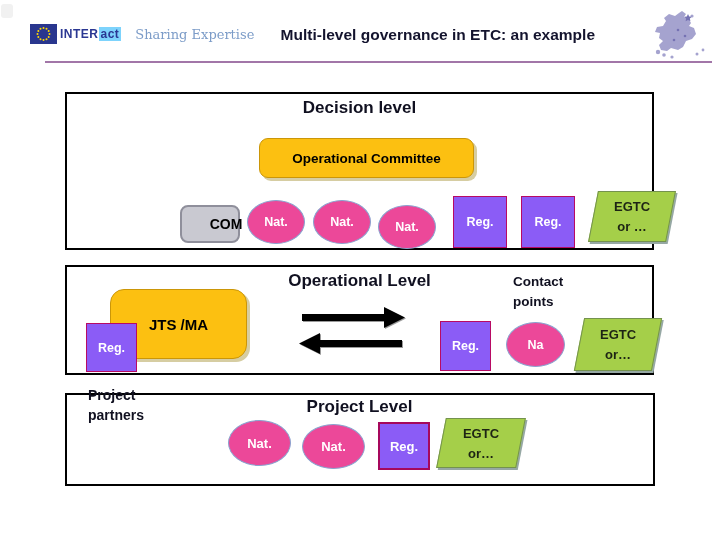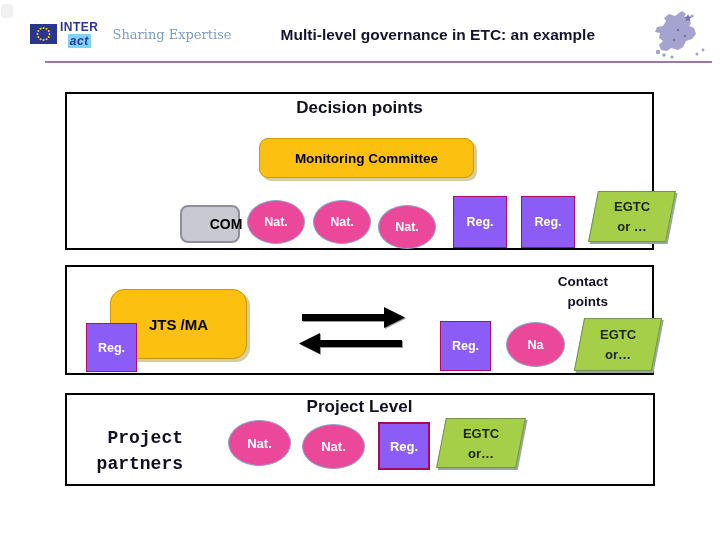--- a/index.html
+++ b/index.html
@@ -6,23 +6,23 @@
   #page{
     position:relative;width:720px;height:540px;background:#ffffff;
     font-family:"Liberation Sans",sans-serif;overflow:hidden;
   }
   
   .corner-artifact{position:absolute;left:1px;top:4px;width:12px;height:14px;
     background:#f1f1f1;border-radius:3px;}
   .logo-wrap{position:absolute;left:30px;top:21px;height:26px;display:flex;align-items:center;}
   .eu-flag{width:27px;height:20px;display:block;}
   .interact-text{display:flex;align-items:center;margin-left:3px;font-weight:bold;
-    font-size:12px;letter-spacing:.5px;flex-direction:column;}
+    font-size:12px;letter-spacing:.5px;}
   .interact-inter{color:#2a3792;}
-  .interact-act{background:#7dd3fc;color:#2a3792;padding:0 2px;font-style:italic;}
+  .interact-act{background:#7dd3fc;color:#2a3792;padding:0 2px;}
   .tagline{margin-left:14px;font-family:"DejaVu Serif",serif;
     color:#7c9cc8;font-size:13px;}
   .header-title{position:absolute;left:235px;top:26px;width:360px;text-align:right;
     font-weight:bold;font-size:15.5px;color:#14142e;}
   .eu-map{position:absolute;left:648px;top:10px;width:62px;height:52px;}
   .header-rule{position:absolute;left:45px;top:61px;width:667px;height:2px;
     background:#a276a8;}
   
   .frame{position:absolute;border:2px solid #000;background:#fff;}
   #frame-decision{left:65px;top:92px;width:585px;height:154px;}
@@ -39,21 +39,21 @@
     color:#fff;font-weight:bold;font-size:12.5px;}
   .regsq{background:#8b5cf6;border:1px solid #b80a63;color:#fff;font-weight:bold;
     font-size:12.5px;}
   .combox{background:#c9c9d1;border:2px solid #8f8f9b;border-radius:8px;
     color:#000;font-weight:bold;font-size:14px;}
   .egtc{background:#a5cf49;border:1px solid #74924e;transform:skewX(-11deg);
     box-shadow:2px 2px 0 #96a8a4;}
   .egtc .inner{transform:skewX(11deg);text-align:center;color:#1d2414;
     font-weight:600;font-size:13px;line-height:1.5;}
   .multiline{text-align:center;line-height:1.45;}
-  .side-label{position:absolute;text-align:right;font-weight:bold;color:#101020;}
+  .side-label{position:absolute;text-align:left;font-weight:bold;color:#101020;}
   .arrows{position:absolute;left:292px;top:303px;}
 </style>
 </head>
 <body>
 
 <div id="page">
 
   <div class="corner-artifact"></div>
 
   <div class="logo-wrap">
@@ -97,24 +97,24 @@
       <path d="M40 4 l1.2 2.4 2.6.4 -1.9 1.8 .5 2.6 -2.4-1.2 -2.4 1.2 .5-2.6 -1.9-1.8 2.6-.4z"></path>
       <circle cx="30" cy="20" r="1.3"></circle>
         <circle cx="37" cy="26" r="1.3"></circle>
       <circle cx="26" cy="30" r="1.3"></circle>
     </g>
   </svg>
 
   <div class="header-rule"></div>
 
   <div class="frame" id="frame-decision"></div>
-  <div class="level-title" style="top:98px;">Decision points</div>
+  <div class="level-title" style="top:98px;">Decision level</div>
 
   <div class="shape yellowbox" style="left:259px;top:138px;width:215px;height:40px;font-size:13.5px;">
-    <span>Monitoring Committee</span>
+    <span>Operational Committee</span>
   </div>
 
   <div class="shape combox" style="left:180px;top:205px;width:60px;height:38px;padding-left:32px;">
     <span>COM</span>
   </div>
   <div class="shape ellipse" style="left:247px;top:200px;width:58px;height:44px;">
     <span>Nat.</span>
   </div>
   <div class="shape ellipse" style="left:313px;top:200px;width:58px;height:44px;">
     <span>Nat.</span>
@@ -129,20 +129,21 @@
     <span>Reg.</span>
   </div>
   <div class="shape egtc" style="left:593px;top:191px;width:78px;height:51px;">
     <span class="inner">
       <span>EGTC</span><br>
       <span>or …</span>
     </span>
   </div>
 
   <div class="frame" id="frame-operational"></div>
+  <div class="level-title" style="top:271px;">Operational Level</div>
 
   <div class="side-label multiline" style="left:513px;top:272px;width:95px;font-size:13.5px;">
     <span>Contact</span><br>
     <span>points</span>
   </div>
 
   <div class="shape yellowbox" style="left:110px;top:289px;width:137px;height:70px;font-size:15px;border-radius:14px;">
     <span>JTS /MA</span>
   </div>
   <div class="shape regsq" style="left:86px;top:323px;width:51px;height:49px;">
@@ -167,21 +168,21 @@
   <div class="shape egtc" style="left:579px;top:318px;width:78px;height:53px;">
     <span class="inner">
       <span>EGTC</span><br>
       <span>or…</span>
     </span>
   </div>
 
   <div class="frame" id="frame-project"></div>
   <div class="level-title" style="top:397px;">Project Level</div>
 
-  <div class="side-label multiline" style="left:88px;top:425px;width:95px;font-size:18px;font-family:Liberation Mono, monospace;">
+  <div class="side-label multiline" style="left:88px;top:385px;width:95px;font-size:14px;">
     <span>Project</span><br>
     <span>partners</span>
   </div>
 
   <div class="shape ellipse" style="left:228px;top:420px;width:63px;height:46px;font-size:13px;">
     <span>Nat.</span>
   </div>
   <div class="shape ellipse" style="left:302px;top:424px;width:63px;height:45px;font-size:13px;">
     <span>Nat.</span>
   </div>

